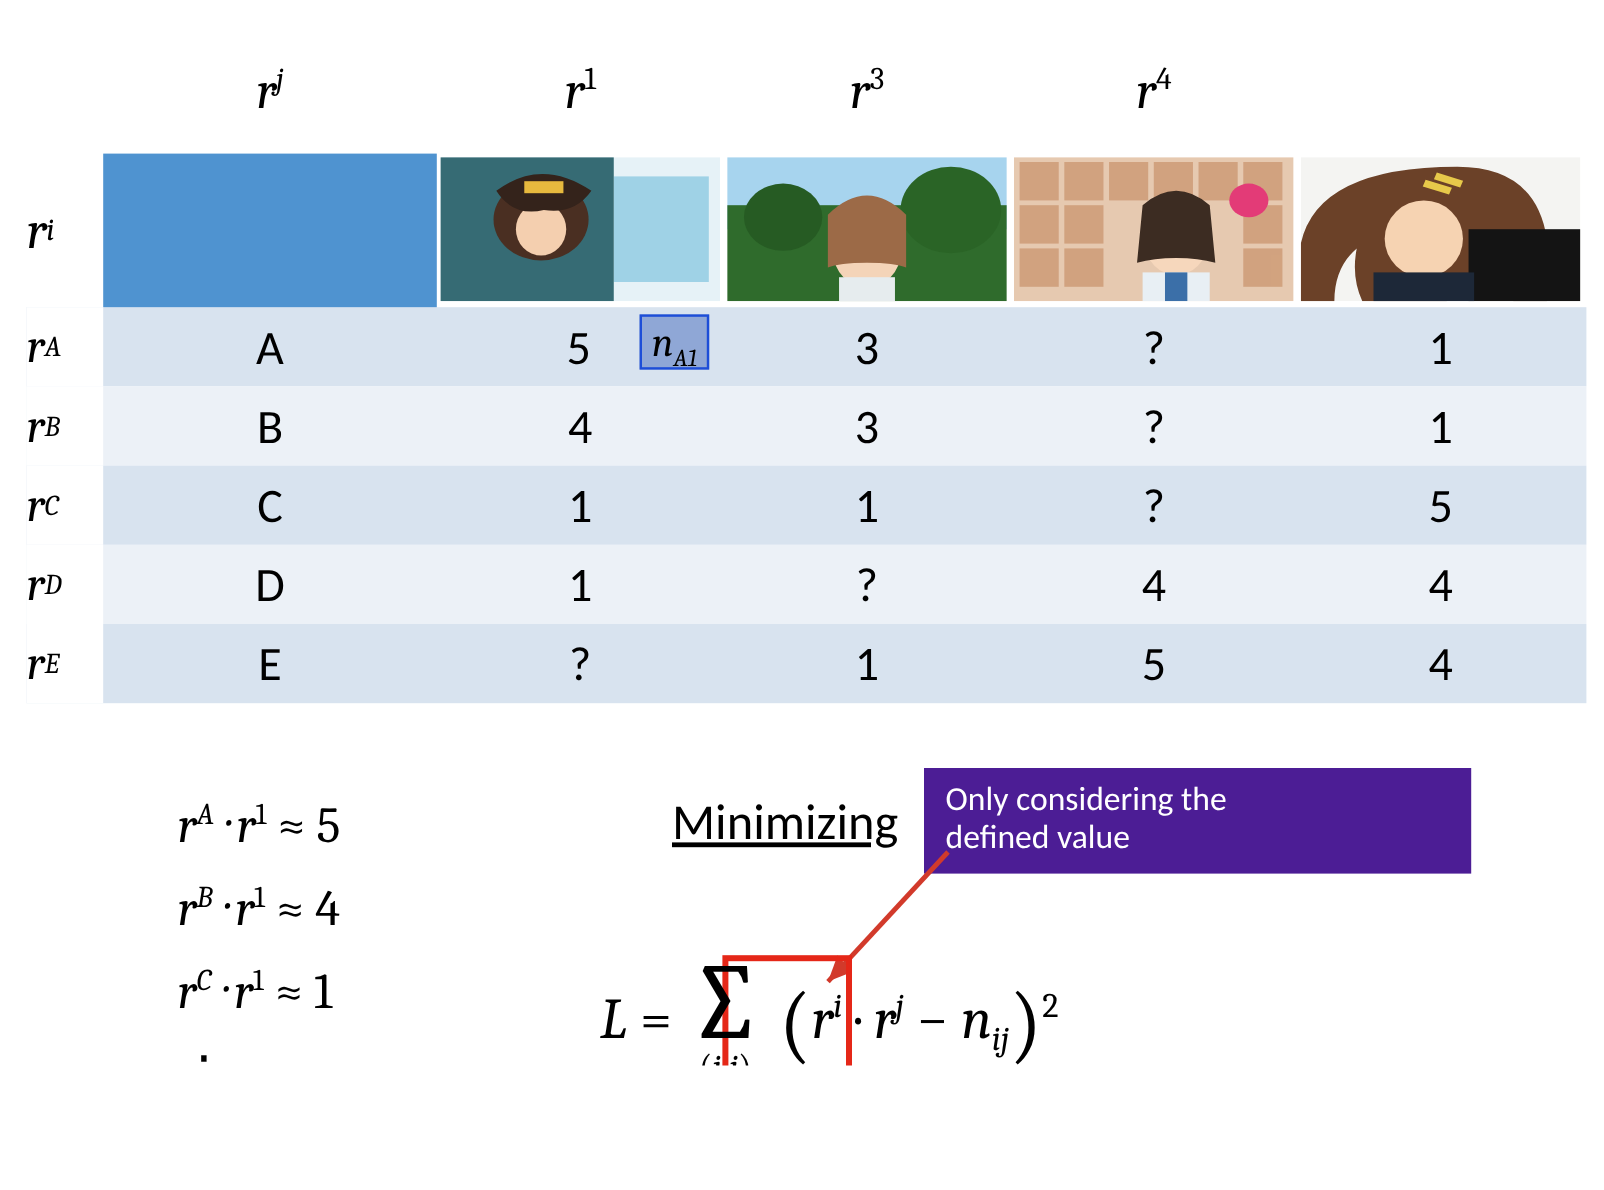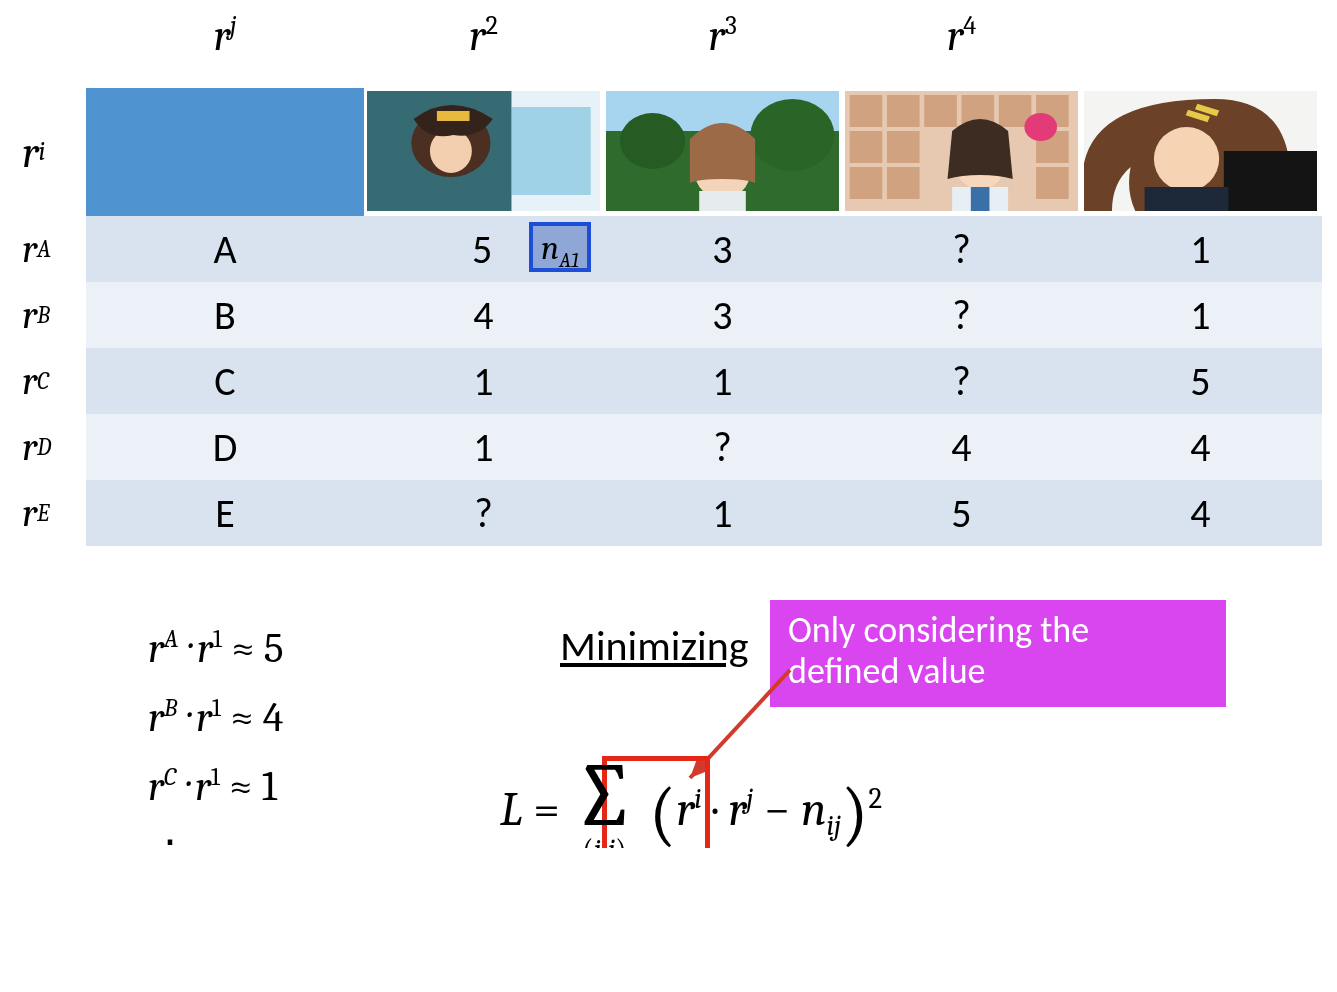--- a/index.html
+++ b/index.html
@@ -1,16 +1,16 @@
 <!DOCTYPE html>
 <html><head>
 <meta charset="utf-8">
 <style>
   html,body{margin:0;padding:0;background:#fff;font-family:"Segoe UI",Calibri,Arial,sans-serif;color:#000;}
-  .slide{position:relative;width:1337px;height:848px;padding:10px 20px 0 10px;box-sizing:border-box;}
+  .slide{position:relative;width:1337px;height:848px;padding:10px 20px 0 10px;box-sizing:border-box;margin-top:40px;}
 
   .math-i{font-family:Cambria,"Times New Roman",serif;font-style:italic;}
   .math-n{font-family:Cambria,"Times New Roman",serif;font-style:normal;}
   sup,sub{font-size:0.6em;line-height:0;}
 
   
   .table-wrap{position:absolute;left:22px;top:10px;width:1300px;}
   .col-head-row{display:grid;grid-template-columns:64px 278px 239px 239px 239px 239px;height:78px;}
   .col-head{position:relative;text-align:center;font-size:44px;}
 
@@ -20,30 +20,30 @@
   .thumb{position:relative;padding:3px 3px 0 3px;}
   .thumb svg{width:100%;height:120px;display:block;}
 
   .data-row{display:grid;grid-template-columns:64px 278px 239px 239px 239px 239px;height:66px;font-size:40px;}
   .data-row.odd{background:#D8E3EF;}
   .data-row.even{background:#ECF1F7;}
   .data-row .lab{display:flex;align-items:center;justify-content:flex-start;font-size:40px;background:#fff;}
   .data-row .user{display:flex;align-items:center;justify-content:center;font-family:Calibri,Arial,sans-serif;}
   .data-row .val{display:flex;align-items:center;justify-content:center;font-family:Calibri,Arial,sans-serif;}
   .cell-first{position:relative;}
-  .nA1-box{position:absolute;right:12px;top:6px;background:#8FA7D6;border:4px solid #1d4ed8;padding:2px 8px 0 8px;font-size:34px;font-family:Cambria,serif;font-style:italic;}
+  .nA1-box{position:absolute;right:12px;top:6px;background:#8FA7D6;border:2px solid #1d4ed8;padding:2px 8px 0 8px;font-size:34px;font-family:Cambria,serif;font-style:italic;}
 
   
   .approx-list{position:absolute;left:148px;top:616px;font-size:42px;line-height:1.55;}
   .approx-list div{margin:0 0 4px 0;}
   .vdots{font-size:44px;margin-left:80px;}
 
   .minimizing{position:absolute;left:560px;top:620px;font-size:42px;font-family:Calibri,Arial,sans-serif;text-decoration:underline;}
 
-  .callout{position:absolute;left:770px;top:600px;background:#d946ef;color:#fff;font-size:36px;font-family:Calibri,Arial,sans-serif;padding:10px 18px 14px 18px;line-height:1.15;width:420px;}
+  .callout{position:absolute;left:770px;top:600px;background:#4c1d95;color:#fff;font-size:28px;font-family:Calibri,Arial,sans-serif;padding:10px 18px 14px 18px;line-height:1.15;width:420px;}
   .arrow{position:absolute;left:670px;top:660px;width:130px;height:130px;pointer-events:none;}
   .arrow line{stroke:#D23A2B;stroke-width:4;}
   .arrow polygon{fill:#D23A2B;}
 
   .loss-eq{position:absolute;left:500px;top:760px;font-size:48px;white-space:nowrap;}
   .loss-eq .sum-wrap{display:inline-block;vertical-align:middle;position:relative;text-align:center;margin:0 2px;}
   .loss-eq .sum-sign{font-size:90px;line-height:0.8;display:block;font-family:Cambria,serif;font-style:normal;}
   .loss-eq .sum-sub{display:block;font-size:30px;font-style:italic;font-family:Cambria,serif;}
   .red-box{position:absolute;border:5px solid #E52718;left:602px;top:756px;width:98px;height:168px;}
 
@@ -55,21 +55,21 @@
 
 <div class="slide">
 
   <div class="table-wrap">
 
     <div class="col-head-row">
       <div></div>
       <div class="col-head math-i">
         <span>r</span><sup>j</sup>
       </div>
-      <div class="col-head math-i"><span>r</span><sup class="math-n">2</sup></div>
+      <div class="col-head math-i"><span>r</span><sup class="math-n">1</sup></div>
       <div class="col-head math-i"><span>r</span><sup class="math-n">3</sup></div>
       <div class="col-head math-i"><span>r</span><sup class="math-n">4</sup></div>
     </div>
 
     <div class="image-row">
       <div class="row-label-ri math-i">
         <span>r</span>
           <sup>i</sup>
       </div>
       <div class="blue-cell"></div>

